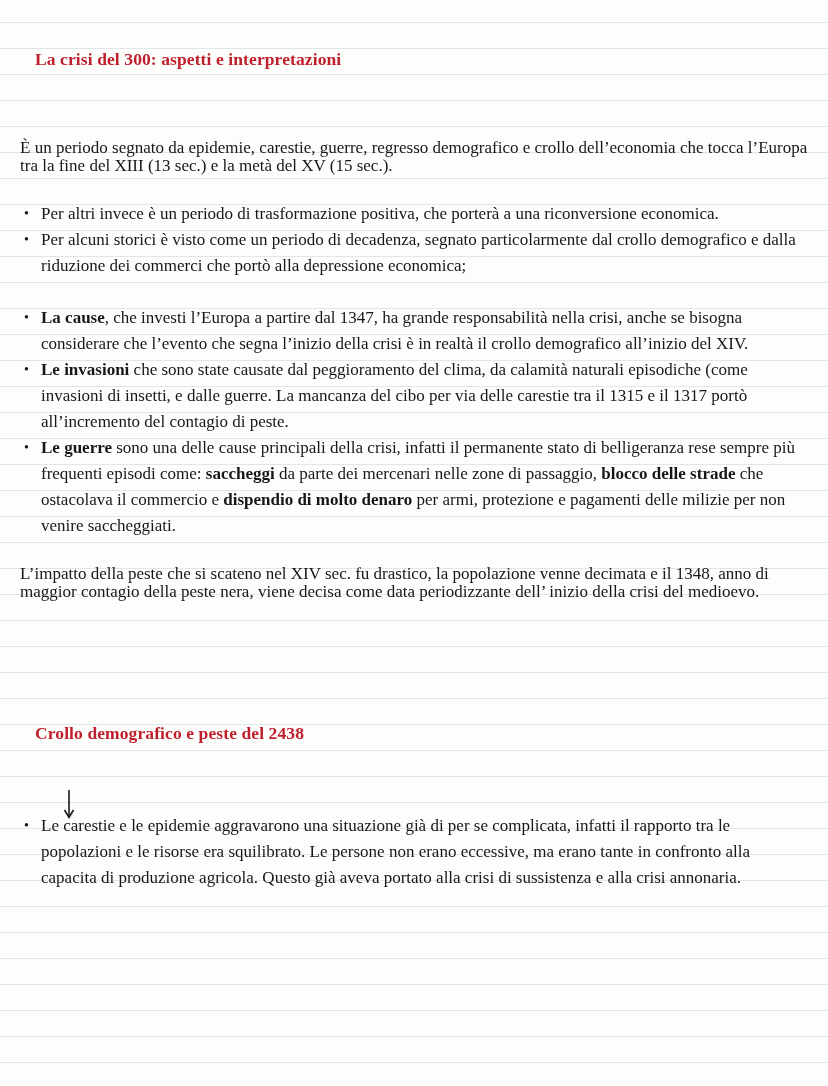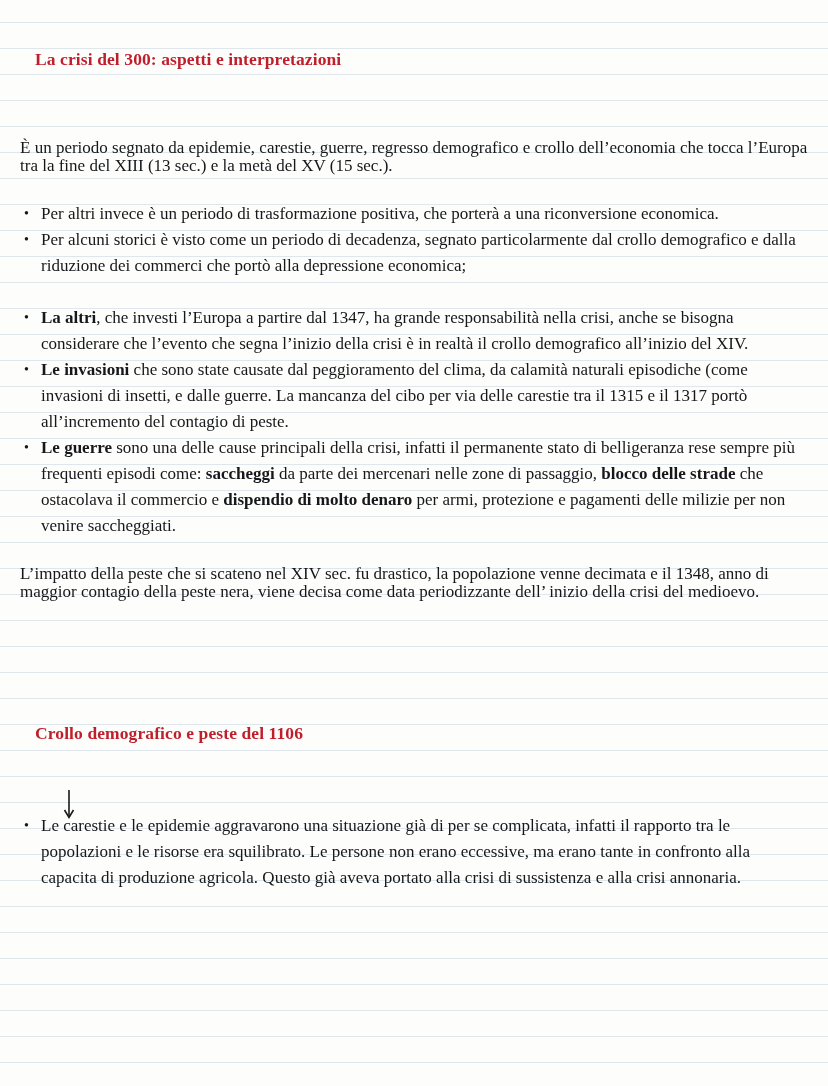--- a/index.html
+++ b/index.html
@@ -161,30 +161,30 @@
 
   <div class="sp-26"></div>
   <ul class="bullets">
     <li class="body">Per altri invece è un periodo di trasformazione positiva, che porterà a una riconversione economica.</li>
     <li class="body">Per alcuni storici è visto come un periodo di decadenza, segnato particolarmente dal crollo demografico e dalla riduzione dei commerci che portò alla depressione economica;</li>
   </ul>
 
   <div class="sp-26"></div>
 
   <ul class="bullets">
-    <li><b>La altri</b><span>, che investi l’Europa a partire dal 1347, ha grande responsabilità nella crisi, anche se bisogna considerare che l’evento che segna l’inizio della crisi è in realtà il crollo demografico all’inizio del XIV.</span></li>
+    <li><b>La cause</b><span>, che investi l’Europa a partire dal 1347, ha grande responsabilità nella crisi, anche se bisogna considerare che l’evento che segna l’inizio della crisi è in realtà il crollo demografico all’inizio del XIV.</span></li>
     <li><b>Le invasioni</b><span> che sono state causate dal peggioramento del clima, da calamità naturali episodiche (come invasioni di insetti, e dalle guerre. La mancanza del cibo per via delle carestie tra il 1315 e il 1317 portò all’incremento del contagio di peste.</span></li>
     <li><b>Le guerre</b><span> sono una delle cause principali della crisi, infatti il permanente stato di belligeranza rese sempre più frequenti episodi come: </span><b>saccheggi</b><span> da parte dei mercenari nelle zone di passaggio, </span><b>blocco delle strade</b><span> che ostacolava il commercio e </span><b>dispendio di molto denaro</b><span> per armi, protezione e pagamenti delle milizie per non venire saccheggiati.</span></li>
   </ul>
 
   <div class="sp-26"></div>
   <p class="body">L’impatto della peste che si scateno nel XIV sec. fu drastico, la popolazione venne decimata e il 1348, anno di maggior contagio della peste nera, viene decisa come data periodizzante dell’ inizio della crisi del medioevo.</p>
 
   <div class="sp-78" style="height:104px"></div>
-  <h2 class="h-red">Crollo demografico e peste del 1106</h2>
+  <h2 class="h-red">Crollo demografico e peste del 2438</h2>
 
   <div class="sp-52"></div>
 
   <ul class="bullets">
     <li class="body">Le carestie e le epidemie aggravarono una situazione già di per se complicata, infatti il rapporto tra le popolazioni e le risorse era squilibrato. Le persone non erano eccessive, ma erano tante in confronto alla capacita di produzione agricola. Questo già aveva portato alla crisi di sussistenza e alla crisi annonaria.</li>
   </ul>
 
   <div class="sp-26"></div>
 
   <div class="sp-78"></div>

